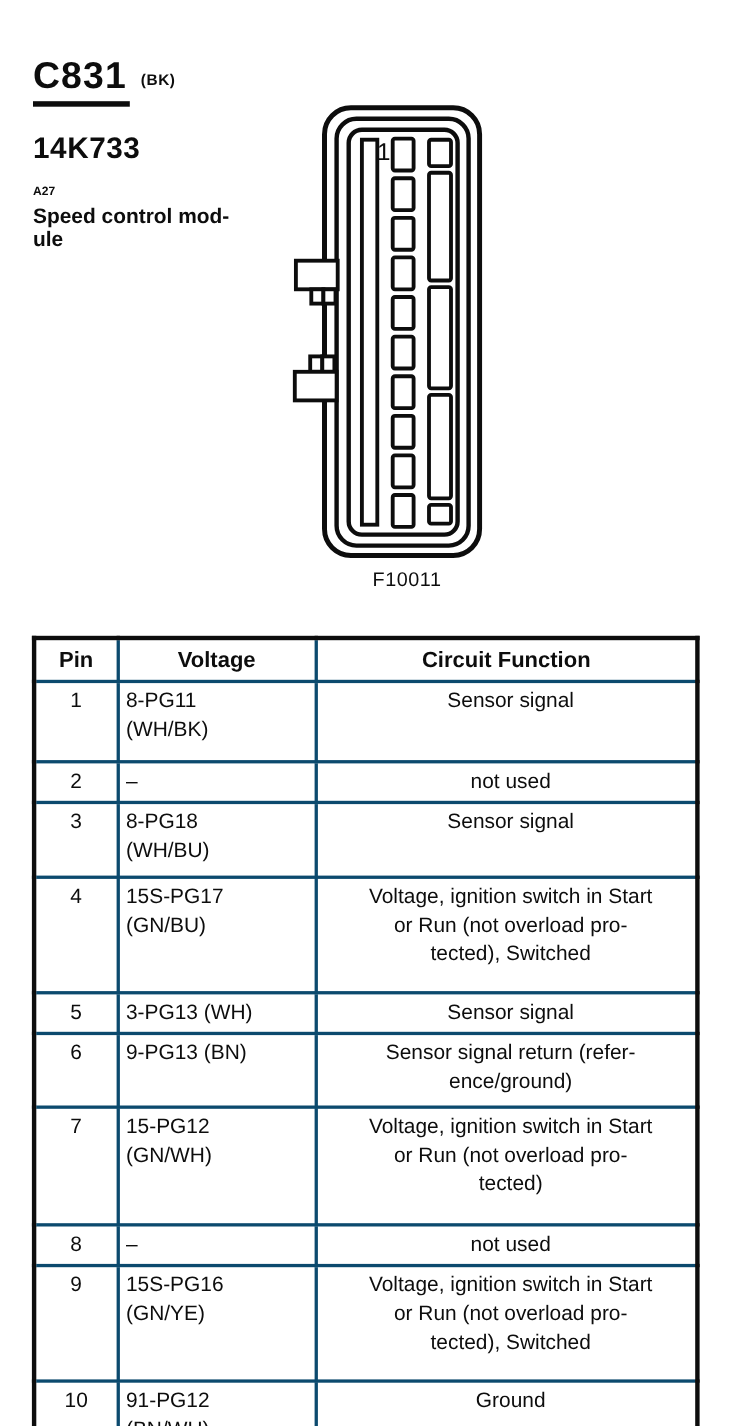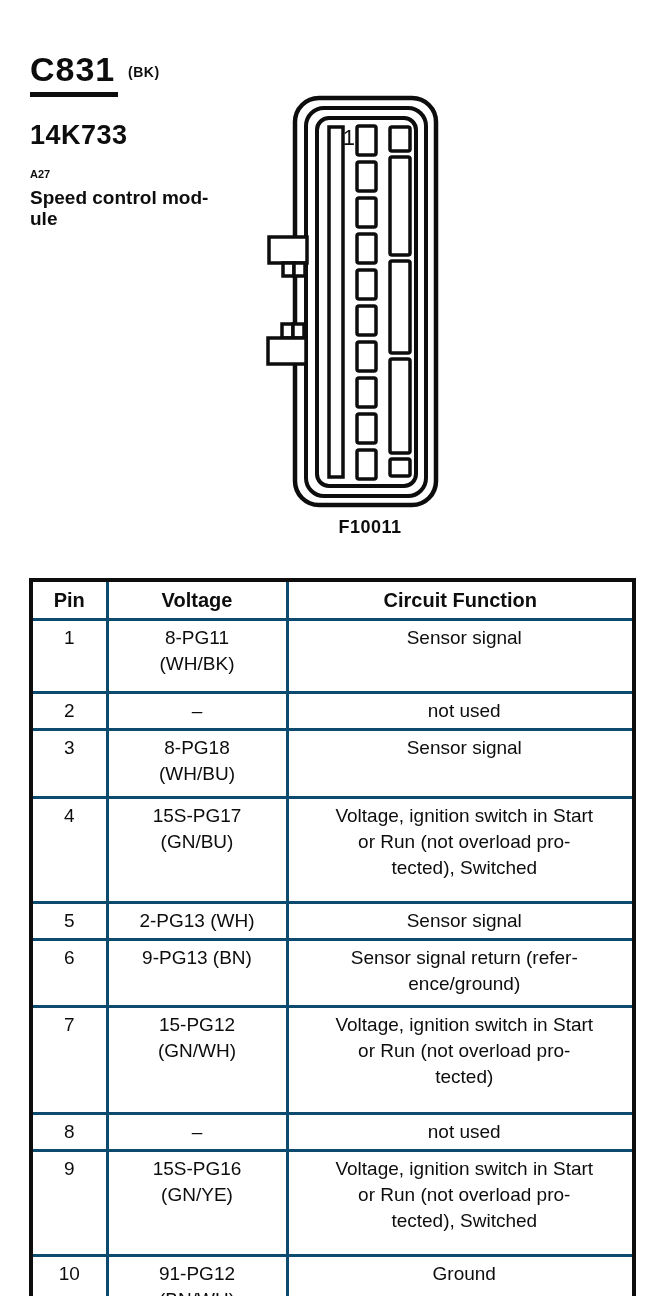--- a/index.html
+++ b/index.html
@@ -55,21 +55,21 @@
 
   
   .connector-svg {
     left: 252px; top: 50px;
   }
   .figure-code {
     left: 270px; top: 477px;
     width: 200px;
     text-align: center;
     font-size: 18px;
-    font-weight: bold;
+    font-weight: normal;
     letter-spacing: 0.5px;
   }
 
   
   .pin-table {
     left: 29px; top: 538px;
     width: 603px;
     border-collapse: collapse;
     table-layout: fixed;
     font-size: 19px;
@@ -83,21 +83,21 @@
   .pin-table th {
     font-size: 20px;
     font-weight: bold;
     text-align: center;
     padding: 5px 4px;
     height: 26px;
   }
   .pin-table td { padding: 4px 6px; }
   .pin-cell   { text-align: center; }
   .circuit-cell {
-    text-align: center;
+    text-align: left;
     white-space: pre-line;
   }
   .function-cell {
     text-align: center;
     padding-left: 14px !important;
     white-space: pre-line;
   }
   
   .pin-table tbody tr:nth-child(1)  { height: 73px; }
   .pin-table tbody tr:nth-child(2)  { height: 35px; }
@@ -201,21 +201,21 @@
       <tr>
         <td class="pin-cell">4</td>
         <td class="circuit-cell">15S-PG17
 (GN/BU)</td>
         <td class="function-cell">Voltage, ignition switch in Start
 or Run (not overload pro-
 tected), Switched</td>
       </tr>
       <tr>
         <td class="pin-cell">5</td>
-        <td class="circuit-cell">2-PG13 (WH)</td>
+        <td class="circuit-cell">3-PG13 (WH)</td>
         <td class="function-cell">Sensor signal</td>
       </tr>
       <tr>
         <td class="pin-cell">6</td>
         <td class="circuit-cell">9-PG13 (BN)</td>
         <td class="function-cell">Sensor signal return (refer-
 ence/ground)</td>
       </tr>
       <tr>
         <td class="pin-cell">7</td>

